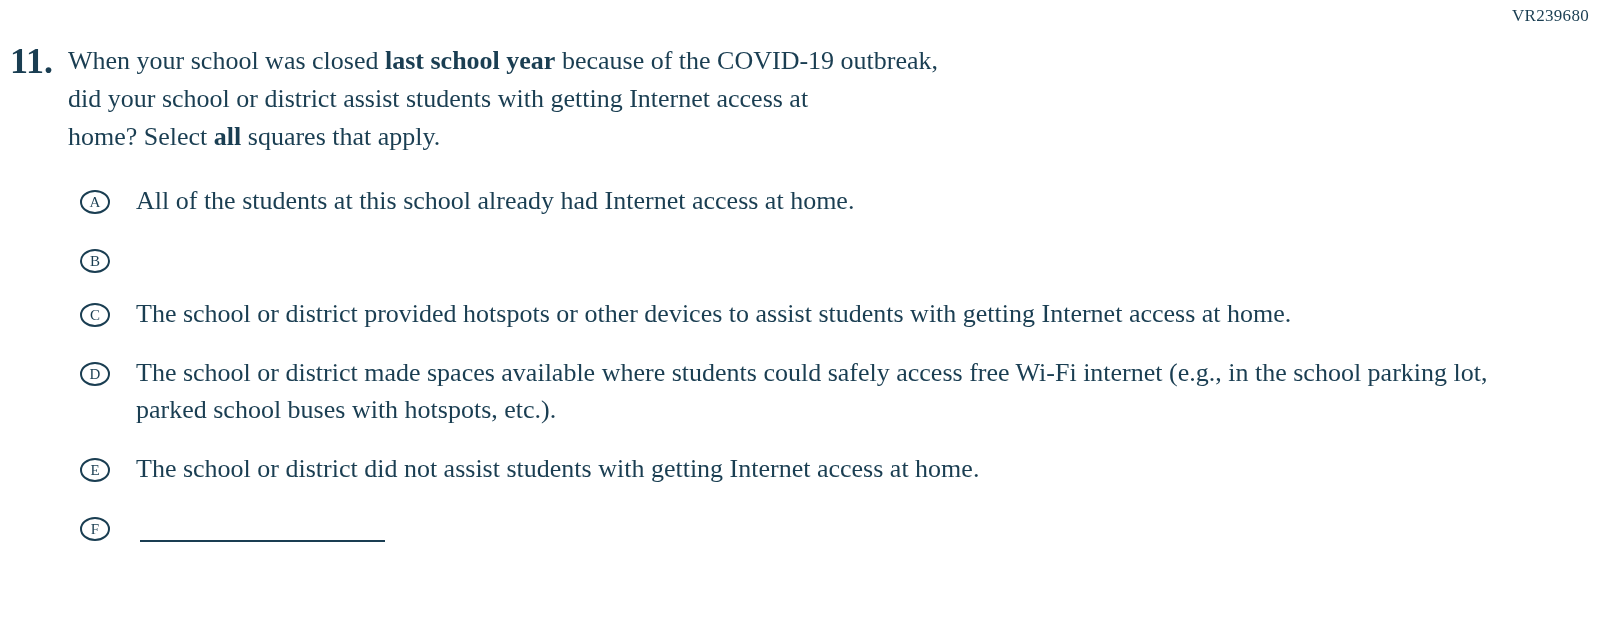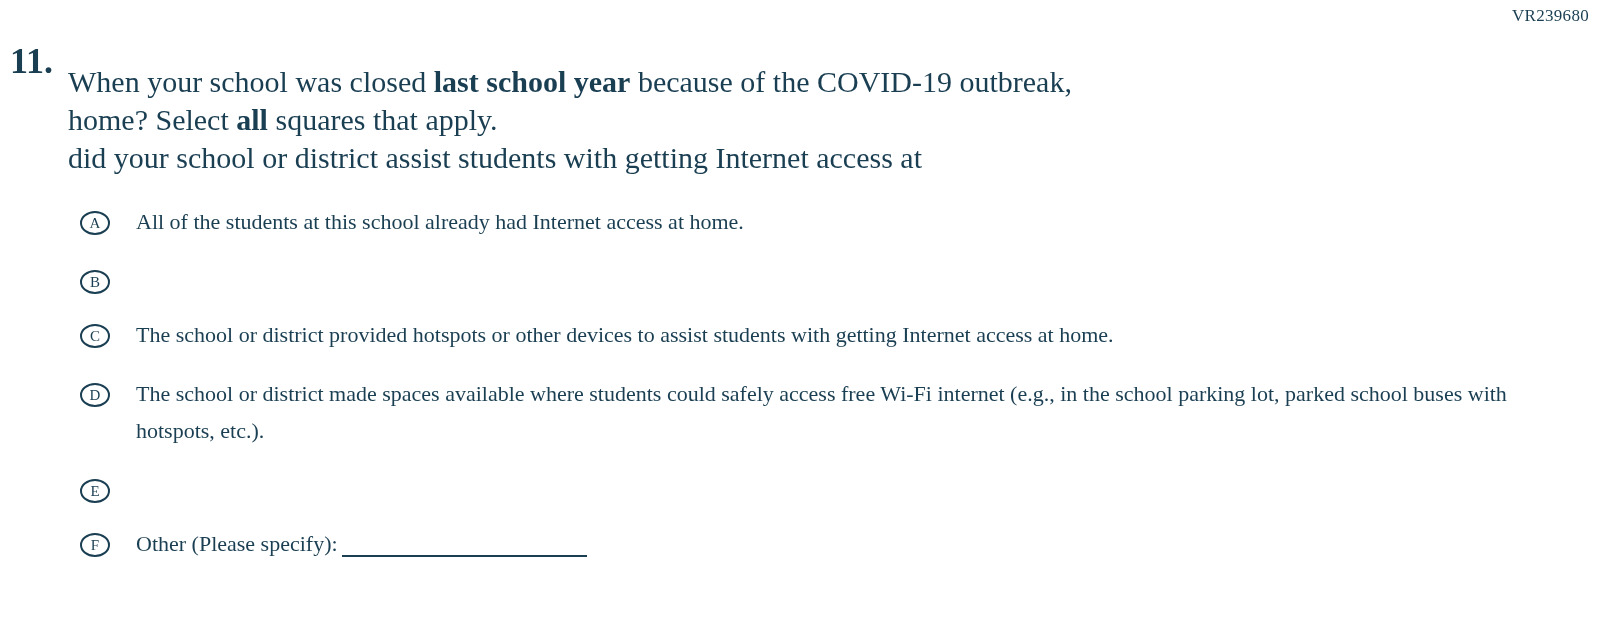--- a/index.html
+++ b/index.html
@@ -32,23 +32,22 @@
     margin-top:36px;
   }
   .q-number{
     width:58px;
     flex-shrink:0;
     font-size:36px;
     font-weight:bold;
     line-height:38px;
   }
   .q-text{
-    font-size:30px;
+    font-size:26px;
     line-height:38px;
-    margin-top:21px;
   }
   .q-line strong{font-weight:bold;}
   .options{
     margin:26px 0 0 70px;
   }
   .option{
     display:flex;
     align-items:flex-start;
     gap:26px;
     margin-bottom:22px;
@@ -62,21 +61,21 @@
     width:30px;
     height:24px;
     margin-top:8px;
     border:2px solid var(--ink);
     border-radius:50%;
     font-size:15px;
     line-height:1;
     cursor:pointer;
   }
   .opt-text{
-    font-size:22px;
+    font-size:26px;
     line-height:37px;
   }
   .blank{
     display:inline-block;
     width:245px;
     height:1em;
     margin-left:4px;
     border-bottom:2px solid var(--ink);
     vertical-align:-6px;
     cursor:text;
@@ -86,22 +85,22 @@
 <body>
 
 <div class="page">
 
   <div class="form-code">VR239680</div>
 
   <div class="question">
     <div class="q-number">11.</div>
     <div class="q-text">
       <div class="q-line"><span>When your school was closed </span><strong>last school year</strong><span> because of the COVID-19 outbreak,</span></div>
+      <div class="q-line"><span>did your school or district assist students with getting Internet access at</span><strong></strong><span></span></div>
       <div class="q-line"><span>home? Select </span><strong>all</strong><span> squares that apply.</span></div>
-      <div class="q-line"><span>did your school or district assist students with getting Internet access at</span><strong></strong><span></span></div>
     </div>
   </div>
 
   <div class="options">
 
     <div class="option">
       <span class="bubble">A</span>
       <span class="opt-text">All of the students at this school already had Internet access at home.</span>
     </div>
 
@@ -114,22 +113,23 @@
       <span class="opt-text">The school or district provided hotspots or other devices to assist students with getting Internet access at home.</span>
     </div>
 
     <div class="option">
       <span class="bubble">D</span>
       <span class="opt-text">The school or district made spaces available where students could safely access free Wi-Fi internet (e.g., in the school parking lot, parked school buses with hotspots, etc.).</span>
     </div>
 
     <div class="option">
       <span class="bubble">E</span>
+      <span class="opt-text">The school or district did not assist students with getting Internet access at home.</span>
     </div>
 
     <div class="option">
       <span class="bubble">F</span>
-      <span class="opt-text"><span>Other (Please specify):</span><span class="blank"></span></span>
+      <span class="opt-text"><span class="blank"></span></span>
     </div>
 
   </div>
 
 </div>
 
 </body></html>

